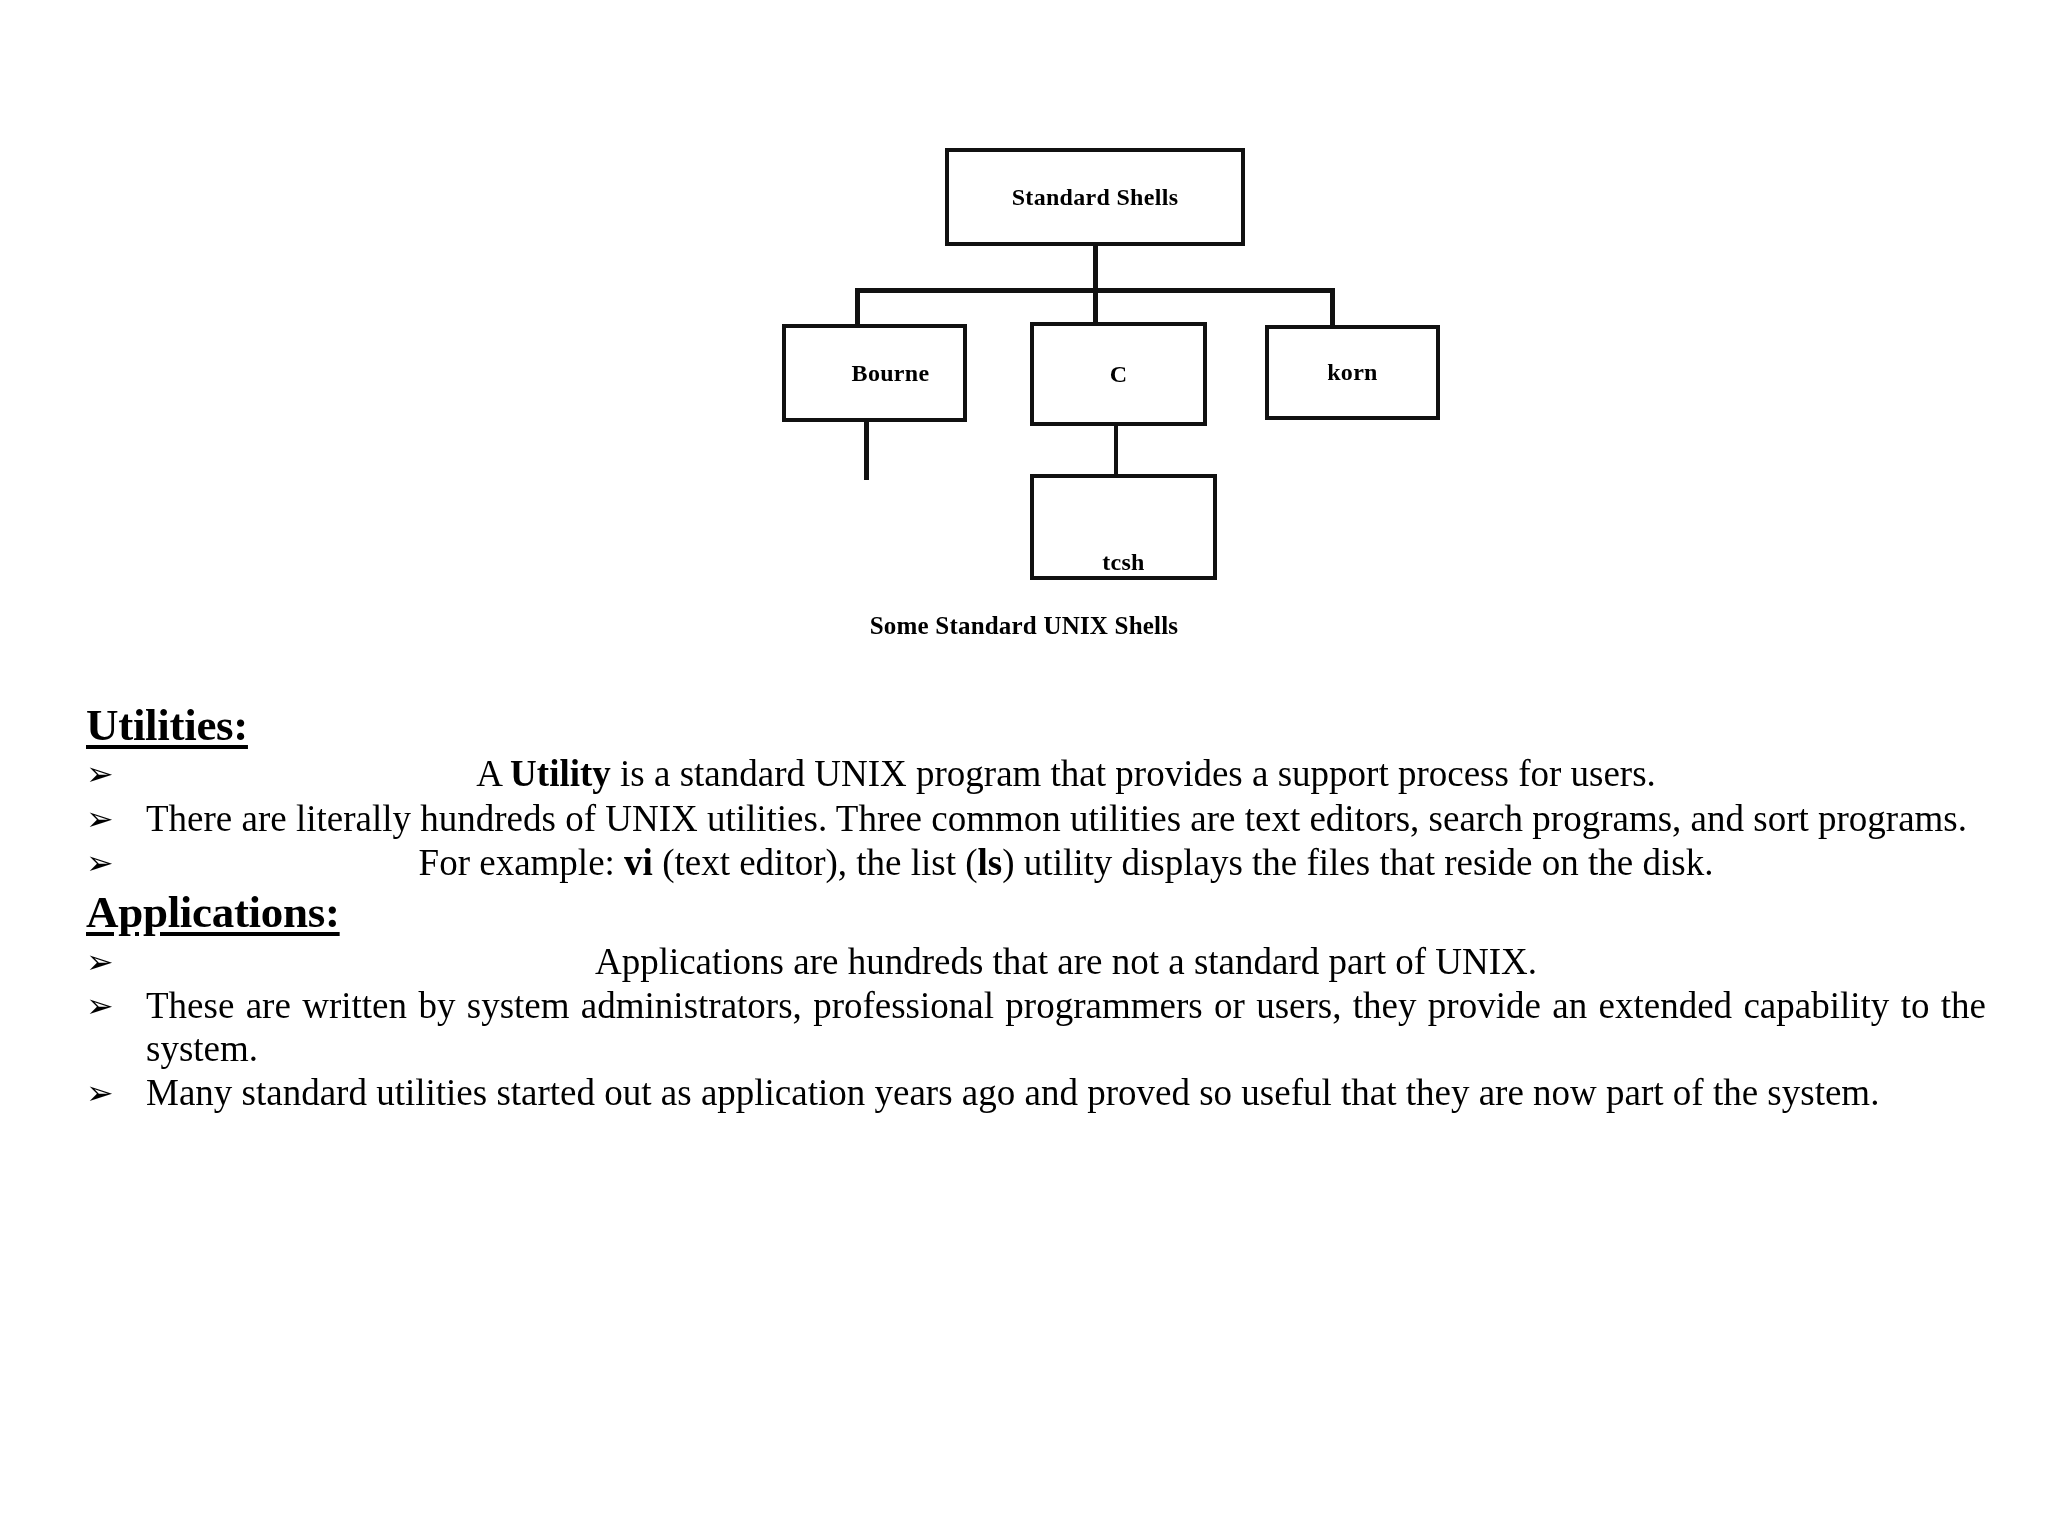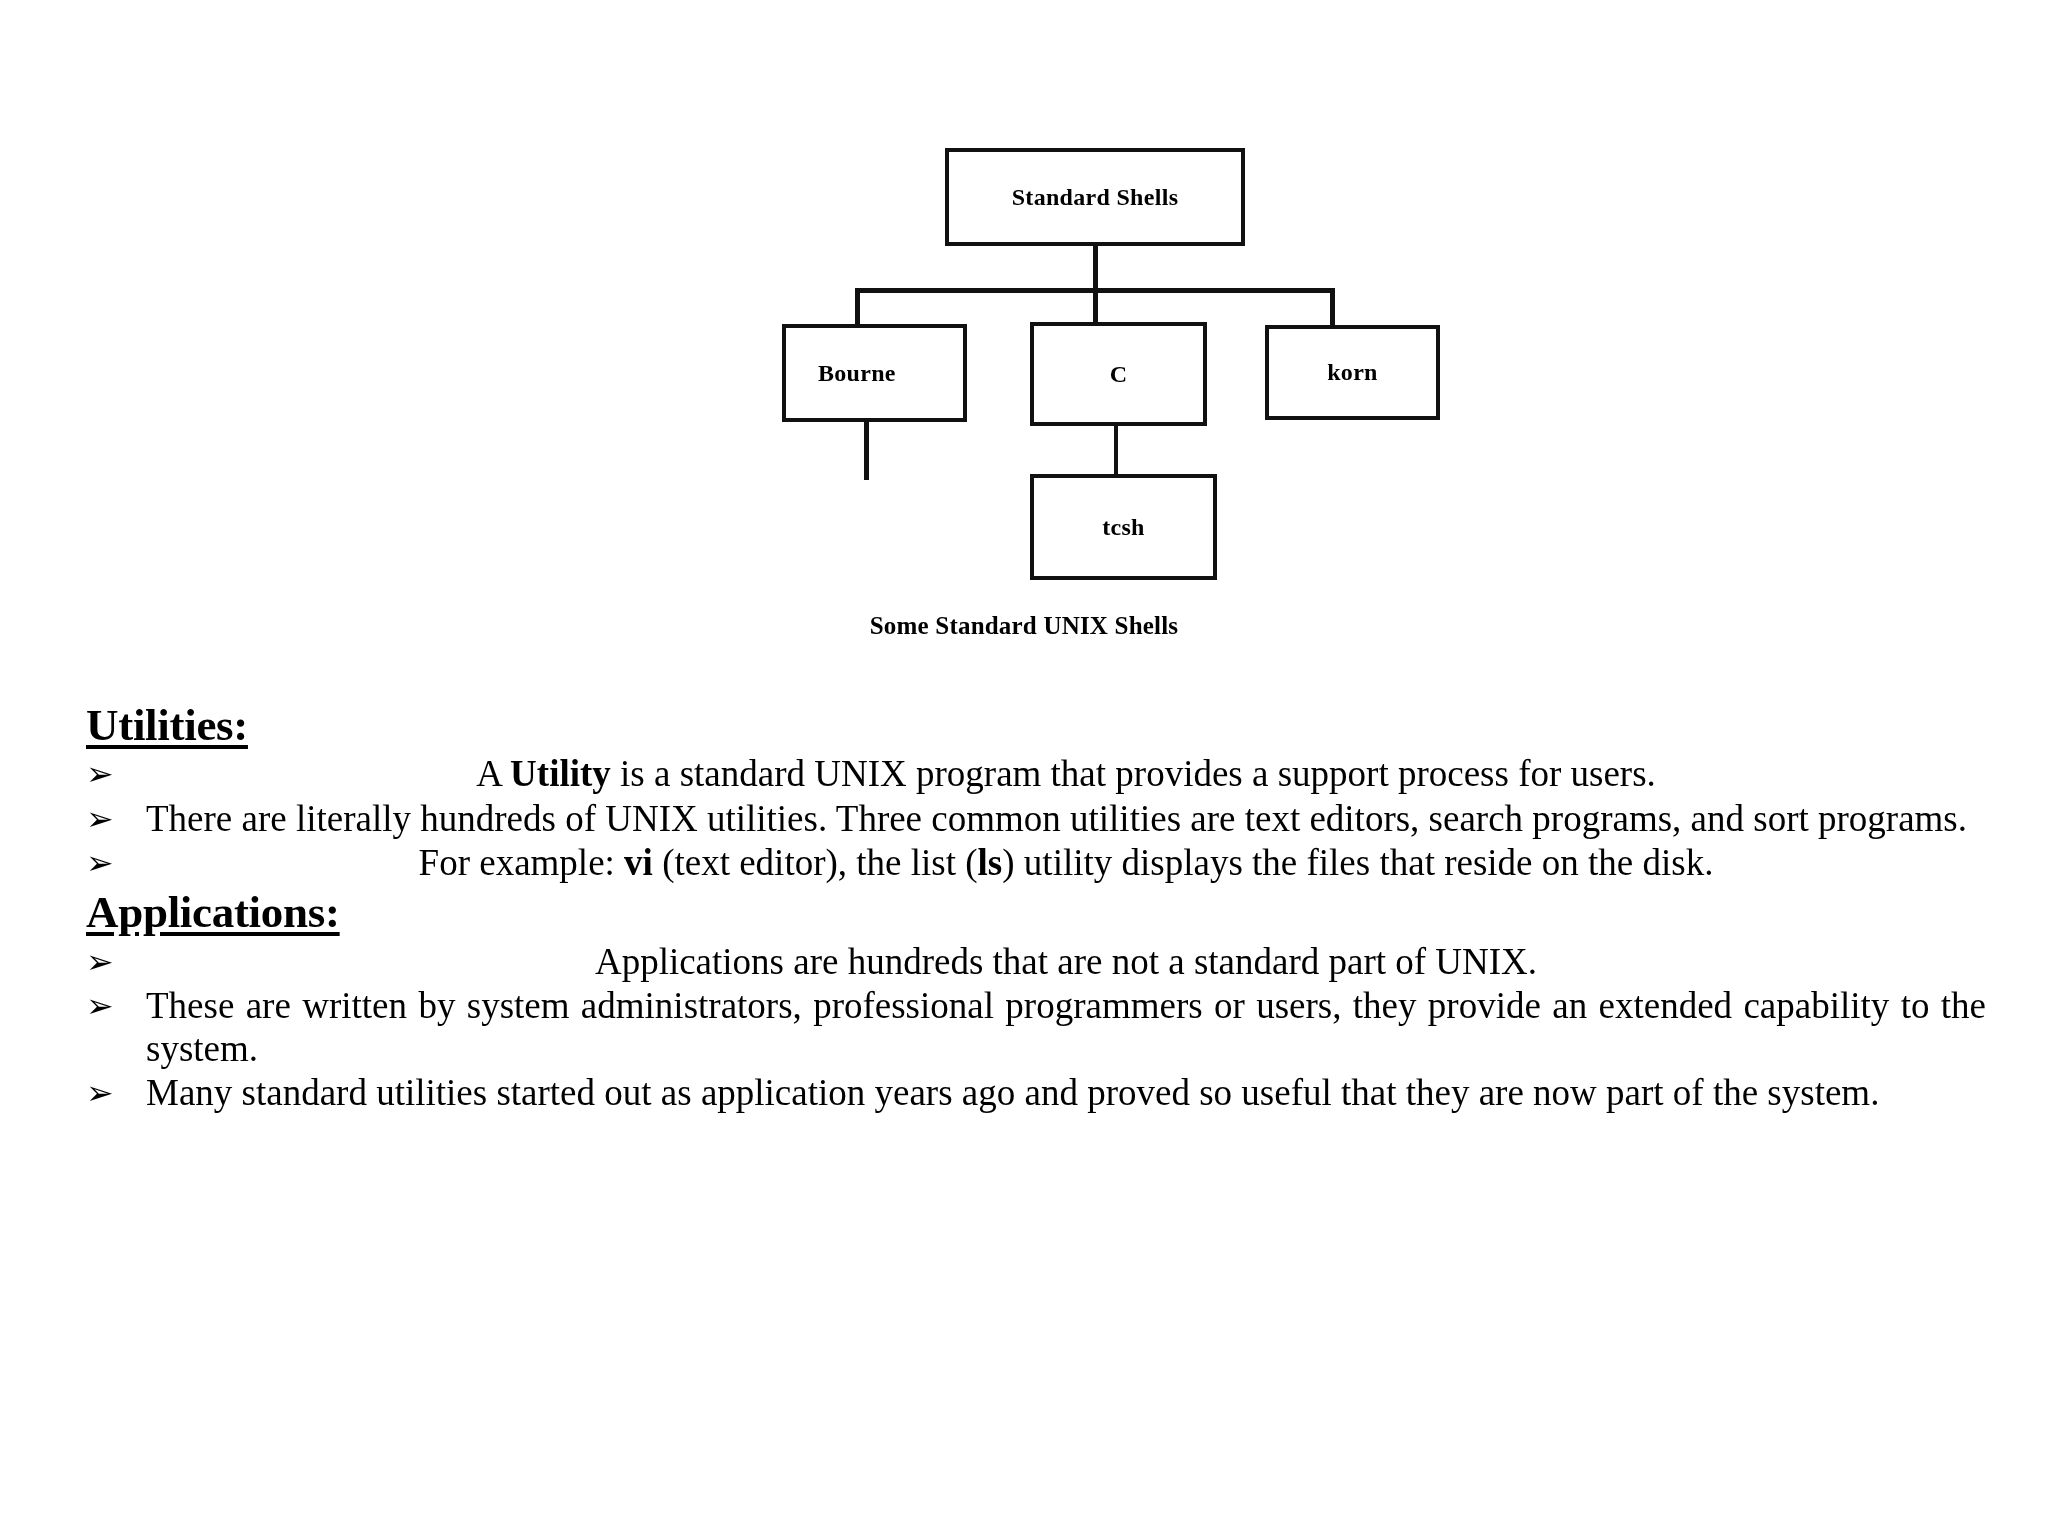--- a/index.html
+++ b/index.html
@@ -29,28 +29,28 @@
     border: 4px solid #111111;
     background: #ffffff;
     box-sizing: border-box;
     font-weight: bold;
     font-size: 24px;
     letter-spacing: 0.3px;
     display: flex;
     align-items: center;
   }
   .node.center { justify-content: center; }
-  .node.lead { justify-content: flex-start; padding-left: 32px; }
+  .node.lead { justify-content: center; padding-left: 32px; }
 
   #node-standard-shells { left: 945px;  top: 148px; width: 300px; height: 98px; }
   #node-bourne          { left: 782px;  top: 324px; width: 185px; height: 98px; }
   #node-c               { left: 1030px; top: 322px; width: 177px; height: 104px; }
   #node-korn            { left: 1265px; top: 325px; width: 175px; height: 95px; text-align: right; }
   #node-bash            { left: 783px;  top: 477px; width: 183px; height: 100px; }
-  #node-tcsh            { left: 1030px; top: 474px; width: 187px; height: 106px; }
+  #node-tcsh            { left: 1030px; top: 474px; width: 187px; height: 106px; align-items: flex-end; }
 
   .conn {
     position: absolute;
     background: #111111;
   }
   
   #conn-root-stem   { left: 1093px; top: 246px; width: 5px;  height: 45px; }
   
   #conn-bus         { left: 855px;  top: 288px; width: 478px; height: 5px; }
   

